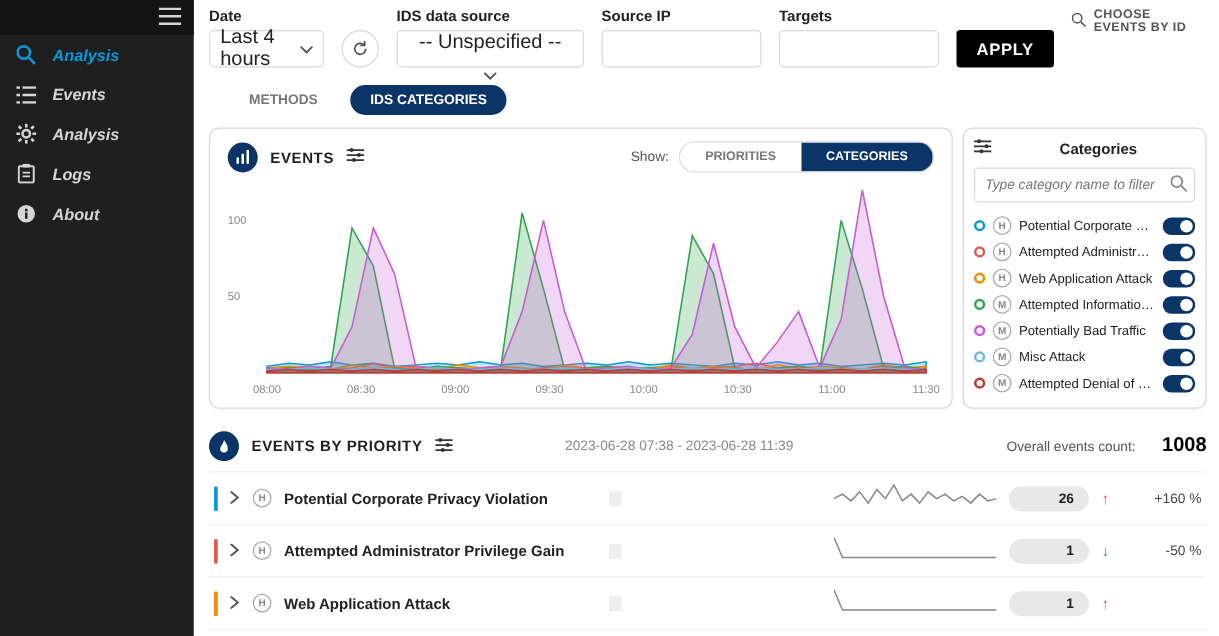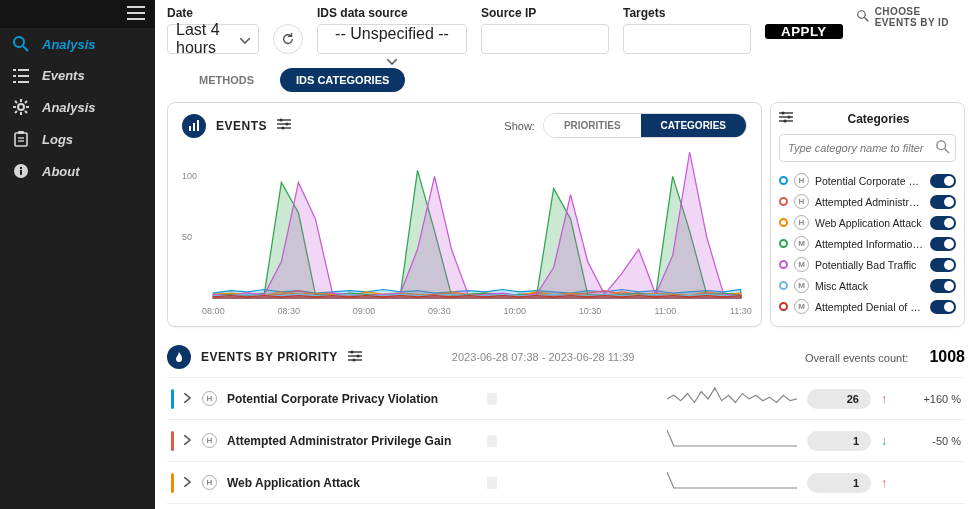--- a/index.html
+++ b/index.html
@@ -33,21 +33,21 @@
   .main{flex:1;overflow:auto;padding:6px 10px 10px 12px;}
   .filters{display:flex;align-items:flex-start;gap:14px;}
   .field{display:flex;flex-direction:column;gap:4px;}
   .field label{font-size:12px;font-weight:600;}
   .select,.input{height:30px;border:1px solid var(--border);border-radius:4px;background:#fff;padding:0 8px;font-size:16px;}
   .select{display:flex;align-items:center;justify-content:space-between;gap:8px;}
   .select.short{width:92px;}
   .select.wide{width:150px;flex-direction:column;}
   .input{width:128px;}
   .icon-btn{width:30px;height:30px;border:1px solid var(--border);border-radius:50%;display:flex;align-items:center;justify-content:center;background:#fff;cursor:pointer;}
-  .apply-btn{height:15px;padding:0 16px;background:#000;color:#fff;border:none;border-radius:3px;font-weight:700;letter-spacing:.5px;cursor:pointer;}
+  .apply-btn{height:30px;padding:0 16px;background:#000;color:#fff;border:none;border-radius:3px;font-weight:700;letter-spacing:.5px;cursor:pointer;}
   .choose-events{margin-left:auto;display:flex;align-items:center;gap:6px;color:#555;font-size:10px;font-weight:700;letter-spacing:.4px;cursor:pointer;}
   
   .tabs{display:flex;gap:10px;margin:14px 0 10px 16px;}
   .tab{padding:6px 16px;border-radius:14px;font-size:11px;font-weight:700;color:#777;cursor:pointer;}
   .tab.active{background:var(--blue-dark);color:#fff;}
   
   .events-wrap{display:flex;gap:8px;}
   .events-card{flex:1;border:1px solid var(--border);border-radius:8px;padding:10px 14px;box-shadow:0 1px 2px rgba(0,0,0,.05);}
   .events-head{display:flex;align-items:center;gap:10px;}
   .circle-icon{width:24px;height:24px;border-radius:50%;background:var(--blue-dark);color:#fff;display:flex;align-items:center;justify-content:center;}

